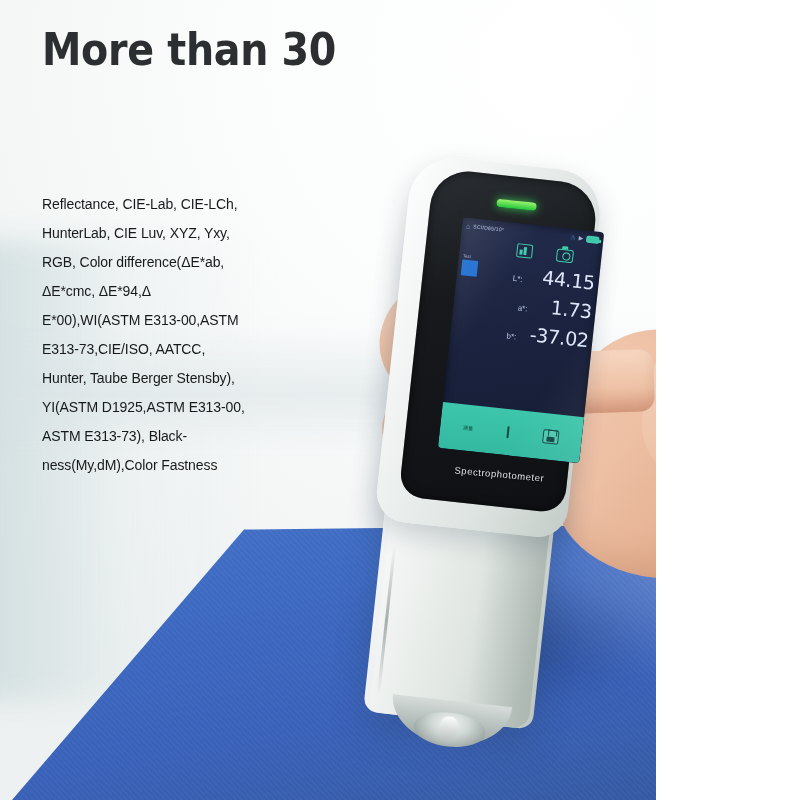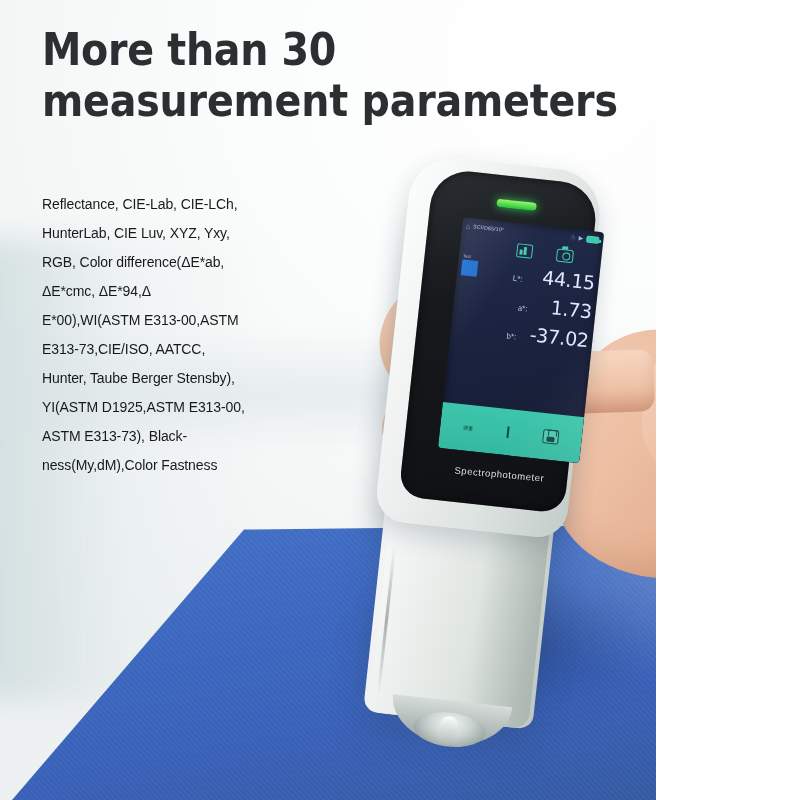--- a/index.html
+++ b/index.html
@@ -291,21 +291,20 @@
   <div class="bg-table-line"></div>
 
   <div class="mat">
     <div class="mat-grain"></div>
     <div class="mat-sheen"></div>
     <div class="mat-shadow"></div>
   </div>
 
   <h1 class="headline">
     <span>More than 30</span>
-    <span class="l2">measurement parameters</span>
   </h1>
 
   <p class="body-copy">Reflectance, CIE-Lab, CIE-LCh,
 HunterLab, CIE Luv, XYZ, Yxy,
 RGB, Color difference(ΔE*ab,
  ΔE*cmc,  ΔE*94,Δ
 E*00),WI(ASTM E313-00,ASTM
 E313-73,CIE/ISO, AATCC,
 Hunter, Taube Berger Stensby),
 YI(ASTM D1925,ASTM E313-00,

